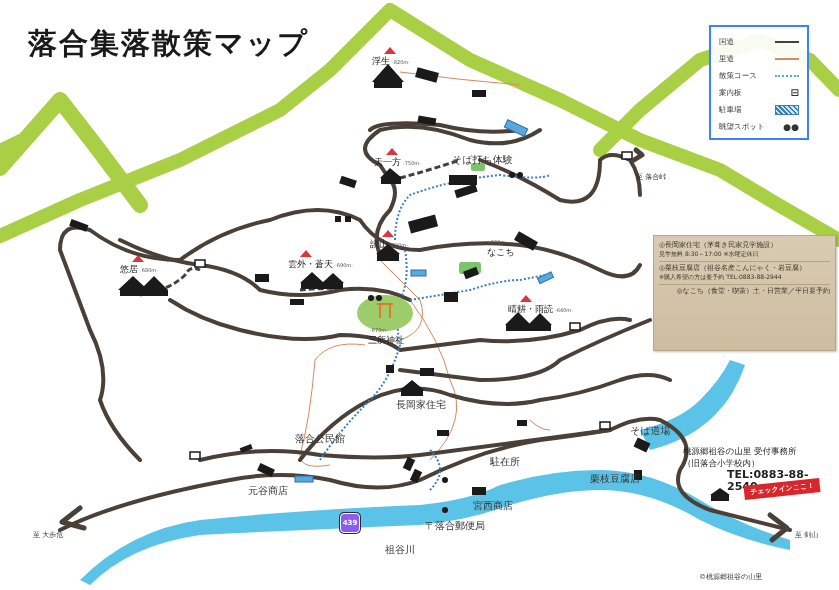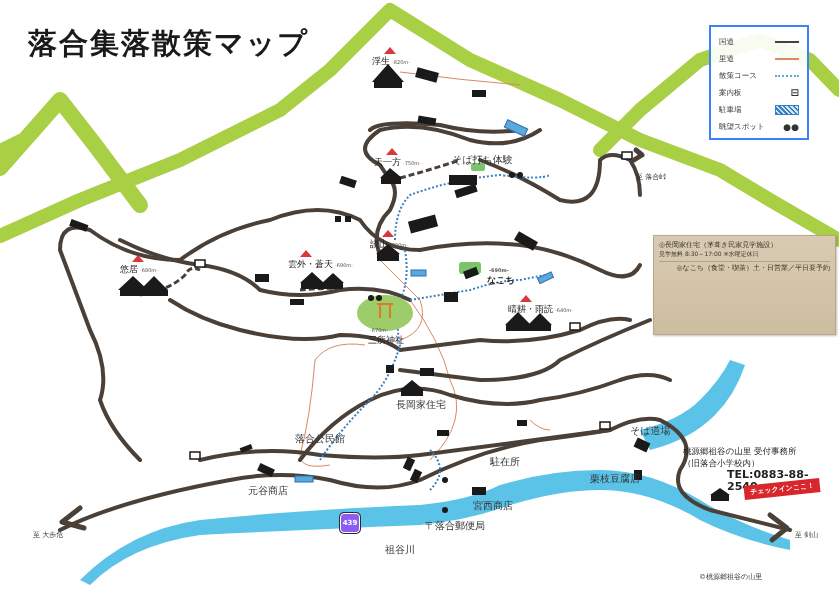--- a/index.html
+++ b/index.html
@@ -11,21 +11,21 @@
   .peak .alt { font-size:5px; color:#555; margin-left:2px; }
   .peak .tri { display:block; width:0; height:0; border-left:6px solid transparent; border-right:6px solid transparent; border-bottom:7px solid #d9363e; margin:0 0 1px 12px; }
   .legend { position:absolute; left:709px; top:25px; width:100px; height:115px; border:2px solid #3b82f6; background:rgba(255,255,255,0.92); box-sizing:border-box; padding:6px 8px; }
   .legend-row { display:flex; justify-content:space-between; align-items:center; height:17px; font-size:7.5px; color:#333; }
   .lg-national { width:24px; height:2px; background:#4a4038; }
   .lg-local { width:24px; height:2px; background:#d88a60; }
   .lg-course { width:24px; height:0; border-top:2px dotted #5aa6d8; }
   .lg-park { width:22px; height:8px; border:1px solid #3a7fc0; background:repeating-linear-gradient(45deg,#3a7fc0 0 1.5px,#cfe6f7 1.5px 3.5px); }
   .lg-sign { font-size:10px; font-weight:bold; }
   .lg-view { font-size:9px; }
-  .board { position:absolute; left:653px; top:235px; width:183px; height:100px; background:linear-gradient(180deg,#d9cbb3,#cdbd9f); border:1px solid #b9a888; box-shadow:1px 1px 2px rgba(0,0,0,0.25); box-sizing:border-box; padding:3px 5px; }
+  .board { position:absolute; left:653px; top:235px; width:183px; height:116px; background:linear-gradient(180deg,#d9cbb3,#cdbd9f); border:1px solid #b9a888; box-shadow:1px 1px 2px rgba(0,0,0,0.25); box-sizing:border-box; padding:3px 5px; }
   .board-item { border-bottom:1px solid #b5a386; padding:1px 0 2px 0; }
   .board-item:last-child { border-bottom:none;text-align:right; }
   .board-title { font-size:7px; color:#3c342a; white-space:nowrap; }
   .board-sub { font-size:6px; color:#3c342a; white-space:nowrap; }
   .office { position:absolute; left:683px; top:445px; font-size:8.5px; color:#222; line-height:12px; }
   .office .tel { font-weight:bold; font-size:11px;margin-left:44px; }
   .checkin { position:absolute; left:744px; top:482px; background:#d8262c; color:#fff; font-size:7px; font-weight:bold; padding:2px 6px; transform:rotate(-6deg); }
   .copyright { position:absolute; left:699px; top:572px; font-size:7px; color:#333; font-family:"DejaVu Serif", serif; }
   .to { position:absolute; font-size:7px; color:#333; }
   .route-shield { position:absolute; left:340px; top:513px; width:18px; height:18px; background:#8b5cf6; color:#fff; border-radius:4px; font-size:7px; font-weight:bold; display:flex; align-items:center; justify-content:center; border:1px solid #fff; box-shadow:0 0 0 1px #2e2a26; }
@@ -161,21 +161,21 @@
   <circle cx="445" cy="510" r="3" fill="#1a1a1a"></circle>
 </svg>
 
 <div class="title">落合集落散策マップ</div>
 
 <div class="peak" style="left:372px; top:47px;"><span class="tri"></span><span>浮生</span><span class="alt">-820m-</span></div>
 <div class="peak" style="left:374px; top:148px;"><span class="tri"></span><span>天一方</span><span class="alt">-750m-</span></div>
 <div class="peak" style="left:370px; top:230px;"><span class="tri"></span><span>談山</span><span class="alt">-700m-</span></div>
 <div class="peak" style="left:120px; top:255px;"><span class="tri"></span><span>悠居</span><span class="alt">-680m-</span></div>
 <div class="peak" style="left:288px; top:250px;"><span class="tri"></span><span>雲外・蒼天</span><span class="alt">-690m-</span></div>
-<div class="peak" style="left:487px; top:264px;font-weight:bold;"><span class="alt">-690m-</span><br><span>なこち</span></div>
+<div class="peak" style="left:487px; top:236px;"><span class="alt">-690m-</span><br><span>なこち</span></div>
 <div class="peak" style="left:508px; top:295px;"><span class="tri"></span><span>晴耕・雨読</span><span class="alt">-640m-</span></div>
 <div class="peak" style="left:368px; top:324px;"><span class="alt">-670m-</span><br><span>三所神社</span></div>
 
 <div class="lbl" style="left:452px; top:153px;">そば打ち体験</div>
 <div class="lbl" style="left:396px; top:398px;">長岡家住宅</div>
 <div class="lbl" style="left:295px; top:432px;">落合公民館</div>
 <div class="lbl" style="left:490px; top:455px;">駐在所</div>
 <div class="lbl" style="left:248px; top:484px;">元谷商店</div>
 <div class="lbl" style="left:473px; top:499px;">宮西商店</div>
 <div class="lbl" style="left:425px; top:519px;">〒落合郵便局</div>
@@ -215,20 +215,24 @@
       <span class="lg-view">●●</span>
     </div>
 </div>
 
 <div class="board">
   <div class="board-item">
     <div class="board-title">◎長岡家住宅（茅葺き民家見学施設）</div>
     <div class="board-sub">見学無料 8:30～17:00 ※水曜定休日</div>
   </div>
   <div class="board-item">
+    <div class="board-title">◎栗枝豆腐店（祖谷名産こんにゃく・岩豆腐）</div>
+    <div class="board-sub">※購入希望の方は要予約 TEL:0883-88-2944</div>
+  </div>
+  <div class="board-item">
     <div class="board-title">◎なこち（食堂・喫茶）土・日営業／平日要予約</div>
   </div>
 </div>
 
 <div class="office">
   <div>桃源郷祖谷の山里 受付事務所</div>
   <div>（旧落合小学校内）</div>
   <div class="tel">TEL:0883-88-2540</div>
 </div>
 <div class="checkin">チェックインここ！</div>

